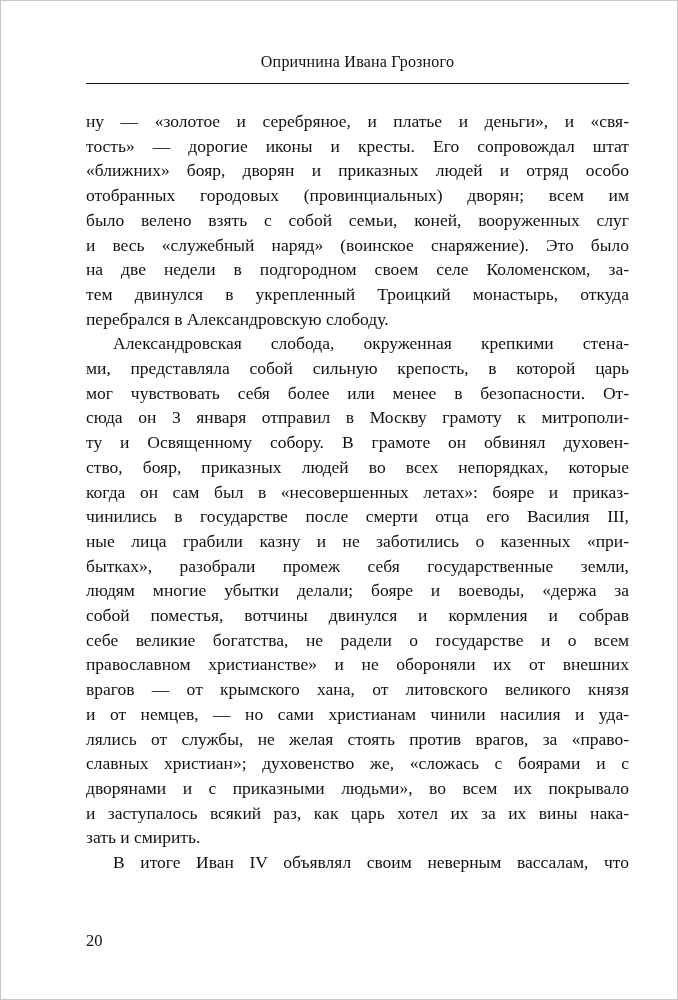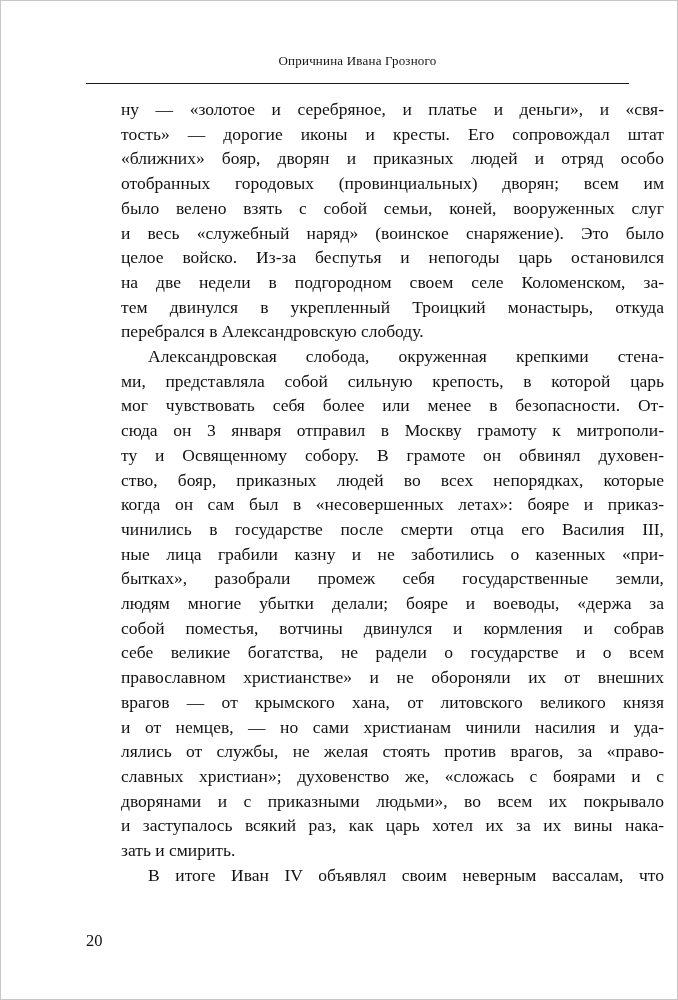--- a/index.html
+++ b/index.html
@@ -17,39 +17,38 @@
     font-family: "Liberation Serif", "DejaVu Serif", serif;
     color: #111111;
     overflow: hidden;
   }
   .running-head {
     position: absolute;
     top: 52px;
     left: 85px;
     width: 543px;
     text-align: center;
-    font-size: 13px;
+    font-size: 16px;
     letter-spacing: 0.2px;
     white-space: nowrap;
   }
   .head-rule {
     position: absolute;
     top: 82px;
     left: 85px;
     width: 543px;
     border-top: 1.4px solid #1a1a1a;
   }
   .text-block {
     position: absolute;
-    top: 96px;
+    top: 108px;
     left: 85px;
     width: 543px;
     font-size: 17.5px;
     line-height: 24.7px;
-    margin-left: 35px;
   }
   .paragraph { margin: 0; }
   .line {
     text-align: justify;
     text-align-last: justify;
     white-space: normal;
   }
   .line-last {
     text-align: right;
     text-align-last: left;
@@ -72,21 +71,20 @@
   <div class="running-head">Опричнина Ивана Грозного</div>
   <div class="head-rule"></div>
   <div class="text-block">
       <div class="paragraph">
         <div class="line">ну — «золотое и серебряное, и платье и деньги», и «свя-</div>
         <div class="line">тость» — дорогие иконы и кресты. Его сопровождал штат</div>
         <div class="line">«ближних» бояр, дворян и приказных людей и отряд особо</div>
         <div class="line">отобранных городовых (провинциальных) дворян; всем им</div>
         <div class="line">было велено взять с собой семьи, коней, вооруженных слуг</div>
         <div class="line">и весь «служебный наряд» (воинское снаряжение). Это было</div>
-        <div class="line">целое войско. Из-за беспутья и непогоды царь остановился</div>
         <div class="line">на две недели в подгородном своем селе Коломенском, за-</div>
         <div class="line">тем двинулся в укрепленный Троицкий монастырь, откуда</div>
         <div class="line line-last">перебрался в Александровскую слободу.</div>
       </div>
       <div class="paragraph">
         <div class="line line-indent">Александровская слобода, окруженная крепкими стена-</div>
         <div class="line">ми, представляла собой сильную крепость, в которой царь</div>
         <div class="line">мог чувствовать себя более или менее в безопасности. От-</div>
         <div class="line">сюда он 3 января отправил в Москву грамоту к митрополи-</div>
         <div class="line">ту и Освященному собору. В грамоте он обвинял духовен-</div>

